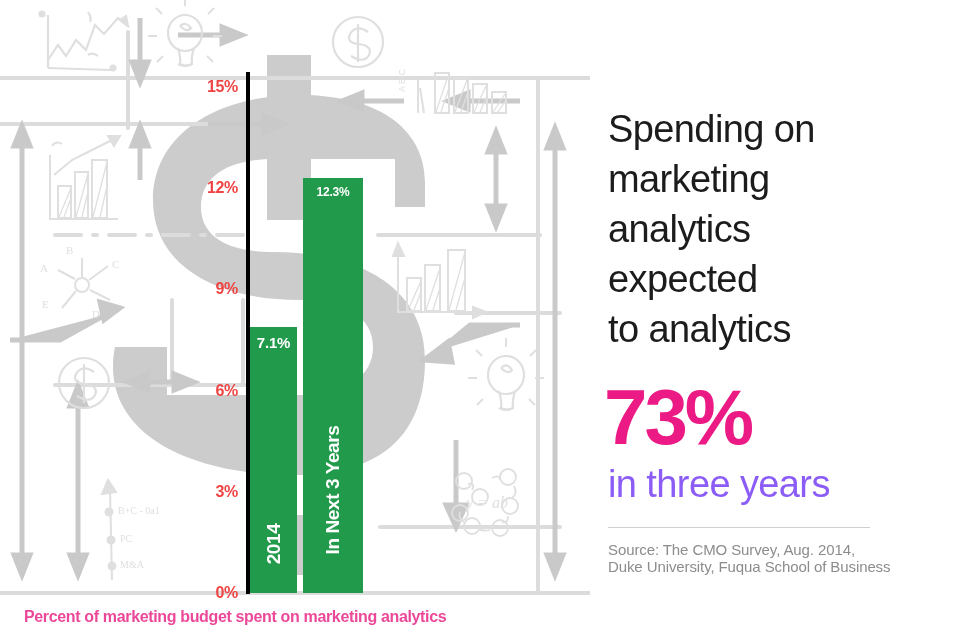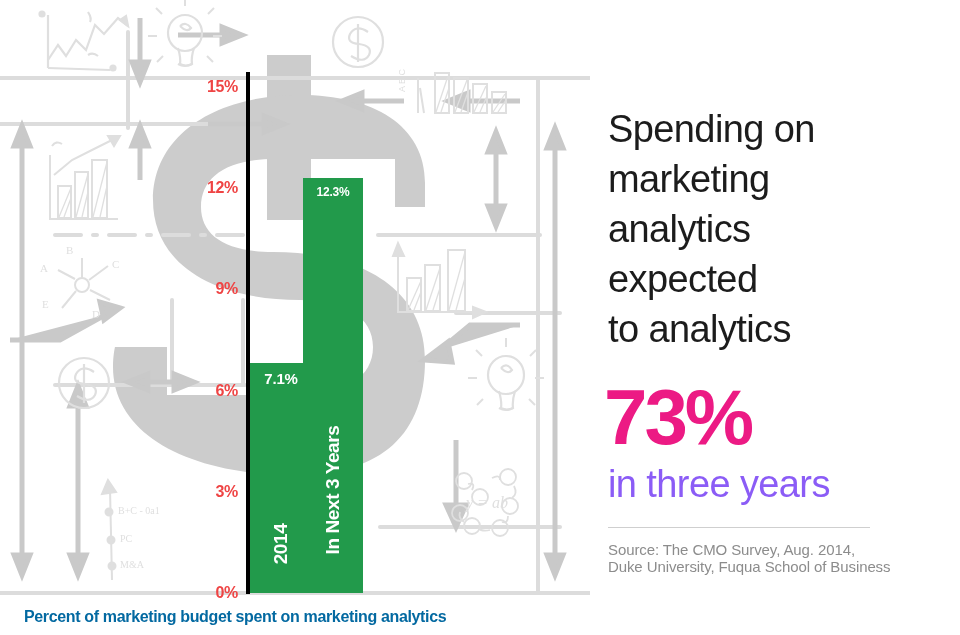--- a/index.html
+++ b/index.html
@@ -120,21 +120,21 @@
   }
   .bar-1 .bar-label { bottom: 38px; }
   .bar-2 .bar-label { bottom: 92px; }
 
   .chart-caption {
     position: absolute;
     left: 24px;
     top: 608px;
     font-size: 16px;
     font-weight: bold;
-    color: #0369a1;
+    color: #ec4899;
     letter-spacing: -0.35px;
     white-space: nowrap;
   }
 
   
   .text-panel {
     position: absolute;
     left: 608px;
     top: 0;
     width: 352px;
@@ -450,21 +450,21 @@
       <div class="axis-tick" style="top: 188.2px;">12%</div>
       <div class="axis-tick" style="top: 289.4px;">9%</div>
       <div class="axis-tick" style="top: 390.6px;">6%</div>
       <div class="axis-tick" style="top: 491.8px;">3%</div>
       <div class="axis-tick" style="top: 593px;">0%</div>
     </div>
 
     <div class="axis-line"></div>
 
     <div class="plot">
-      <div class="bar bar-1" style="height: 230px; background: rgb(34, 154, 75); padding-left: 15px;">
+      <div class="bar bar-1" style="height: 266px; background: rgb(34, 154, 75);">
         <span class="bar-value">7.1%</span>
         <span class="bar-label">2014</span>
       </div>
       <div class="bar bar-2" style="height: 414.92px; background: rgb(34, 154, 75);">
         <span class="bar-value">12.3%</span>
         <span class="bar-label">In Next 3 Years</span>
       </div>
     </div>
 
     <div class="chart-caption">Percent of marketing budget spent on marketing analytics</div>

